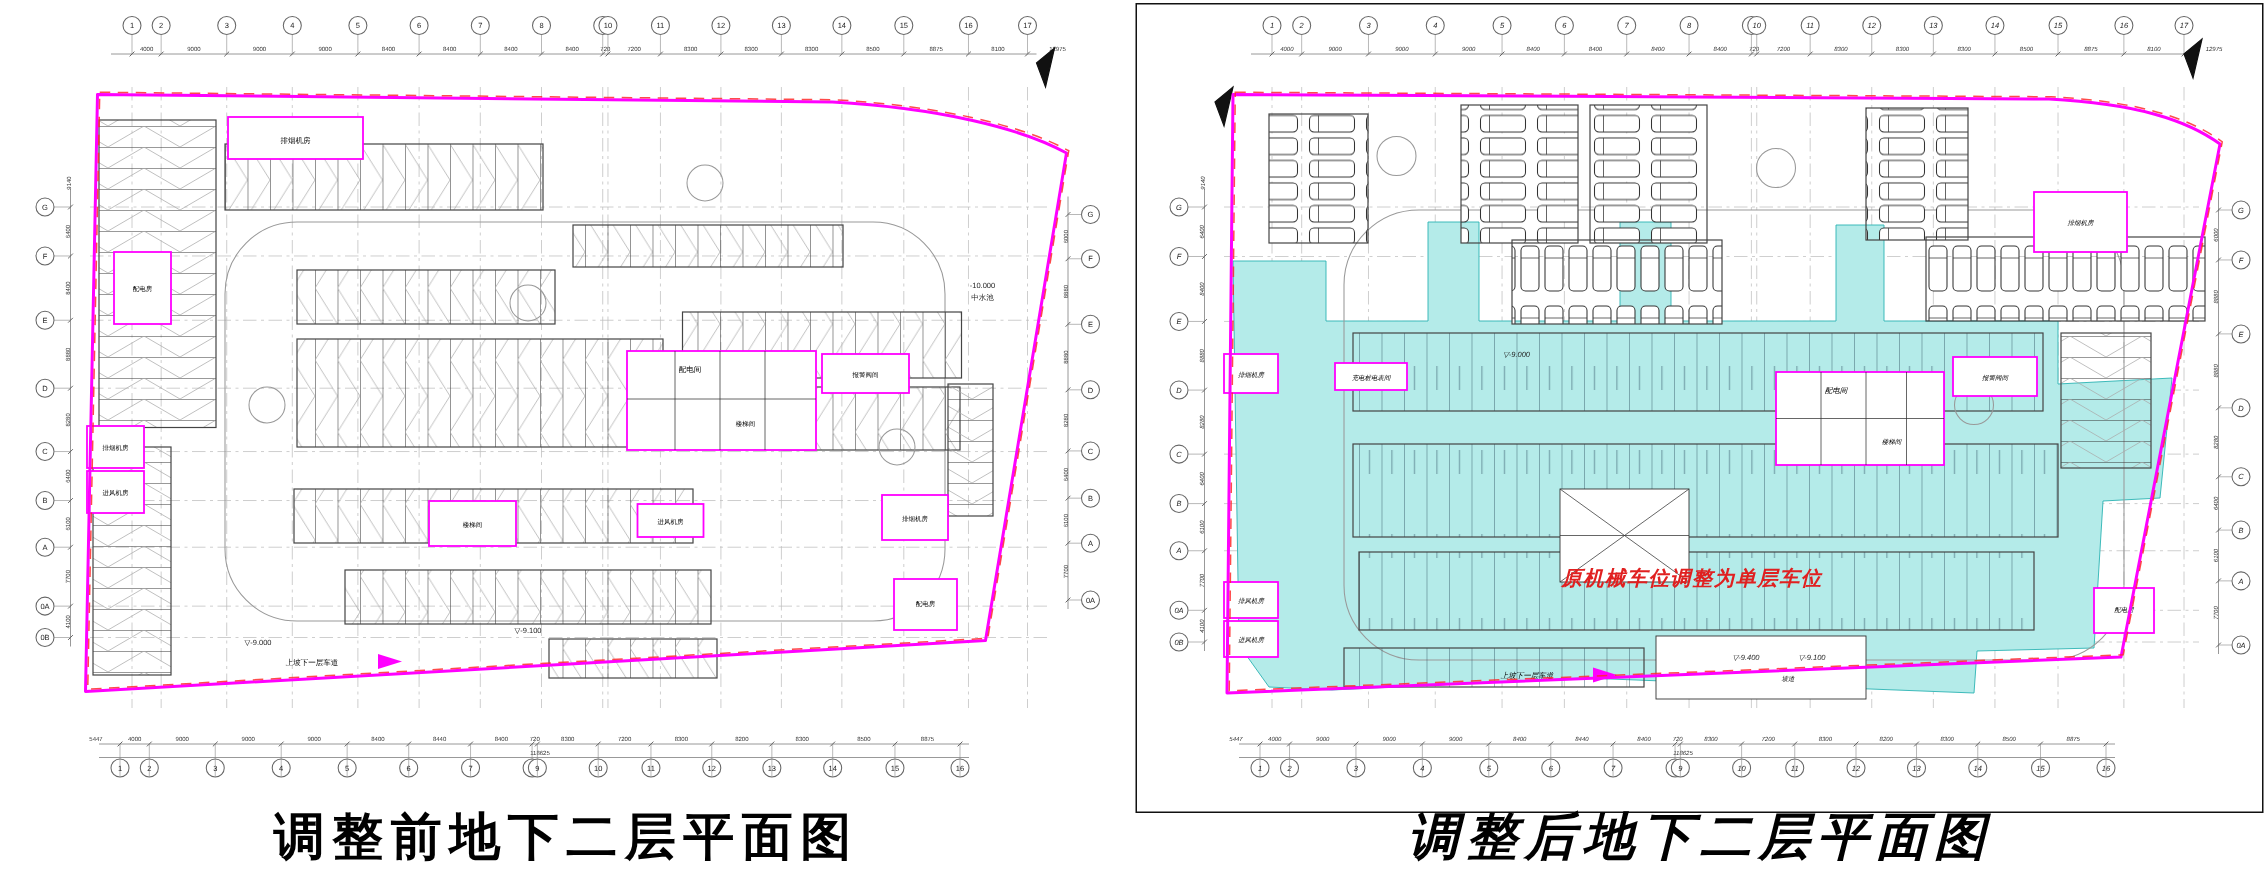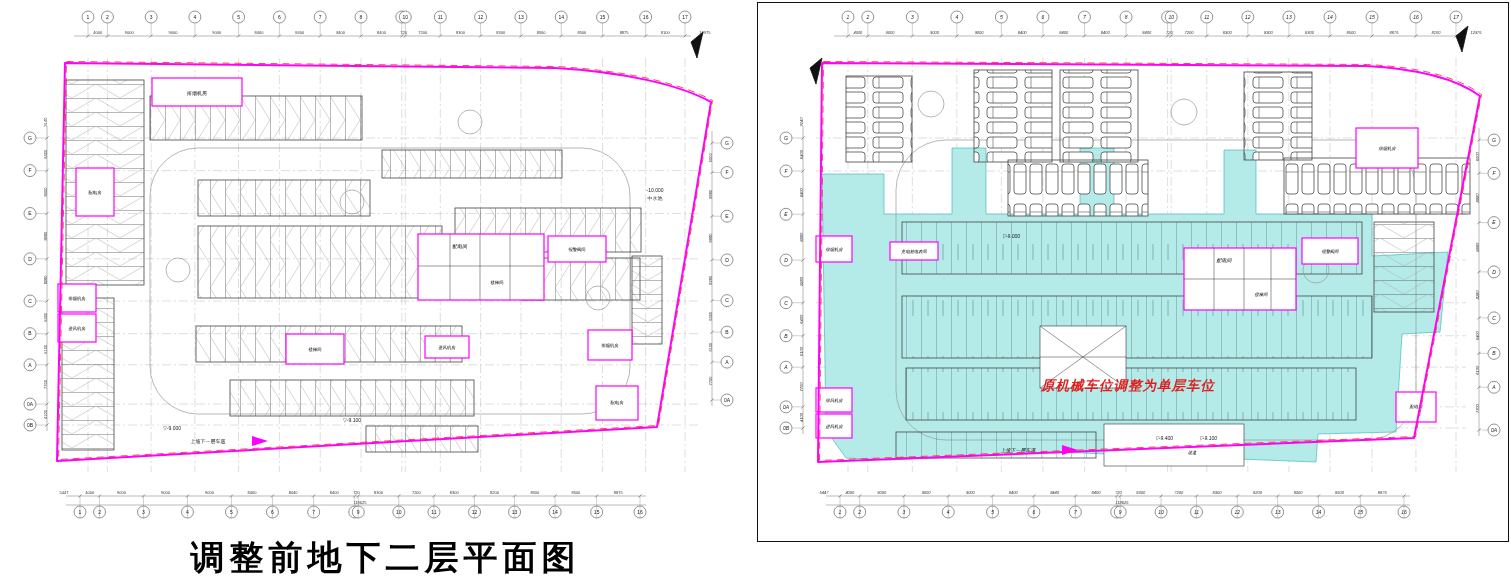--- a/index.html
+++ b/index.html
@@ -1,18 +1,18 @@
 <!DOCTYPE html>
 <html style="--magenta: #ff00ff; --reddash: #ff2a2a; --cyan: #b4ebe9; --red: #e02020;"><head>
 <meta charset="utf-8">
 <style>
   html,body{margin:0;padding:0;background:#fff;}
   body{width:1511px;height:583px;position:relative;font-family:"Liberation Sans",sans-serif;overflow:hidden;}
   .panel{position:absolute;top:0;height:583px;width:755px;}
-  #panel-before{left:0;padding-left:16px;}
+  #panel-before{left:0;}
   #panel-after{left:756px;font-style:italic;}
   .frame{position:absolute;left:1px;top:2px;width:750px;height:538px;border:1.5px solid #111;pointer-events:none;}
   svg.plan{position:absolute;left:0;top:0;}
   .title{position:absolute;left:0;bottom:2px;width:100%;text-align:center;
          font-size:34px;font-weight:bold;letter-spacing:5px;color:#000;}
   .bound{stroke:var(--magenta);stroke-width:2;fill:none;stroke-linejoin:round;}
   .bound-fill{fill:#ffffff;stroke:none;}
   .bound-dash{stroke:var(--reddash);stroke-width:1;fill:none;stroke-dasharray:7 5;opacity:.85;}
   .room{fill:#ffffff;stroke:var(--magenta);stroke-width:1.2;}
   .roomlbl{font-size:5px;text-anchor:middle;fill:#000;}
@@ -755,13 +755,14 @@
       <text class="roomlbl" x="262" y="452">上坡下一层车道</text>
       <polygon class="arrow" points="306,445 322,450 306,455"></polygon>
       <text class="tinylbl" x="436" y="454">坡道</text>
       <path class="north" d="M60,84 L66,58 L54,68 Z"></path>
       <path class="north" d="M706,52 L712,26 L700,36 Z"></path>
     </g>
 
     <path class="bound" d="M66,63 L610,66 C668,69 702,80 724,96 L658,438 L62,462 Z"></path>
     <path class="bound-dash" d="M66,63 L610,66 C668,69 702,80 724,96 L658,438 L62,462 Z" transform="translate(1.5,-1.5)"></path>
   </svg>
+  <div class="title">调整后地下二层平面图</div>
 </div>
 
 </body></html>

